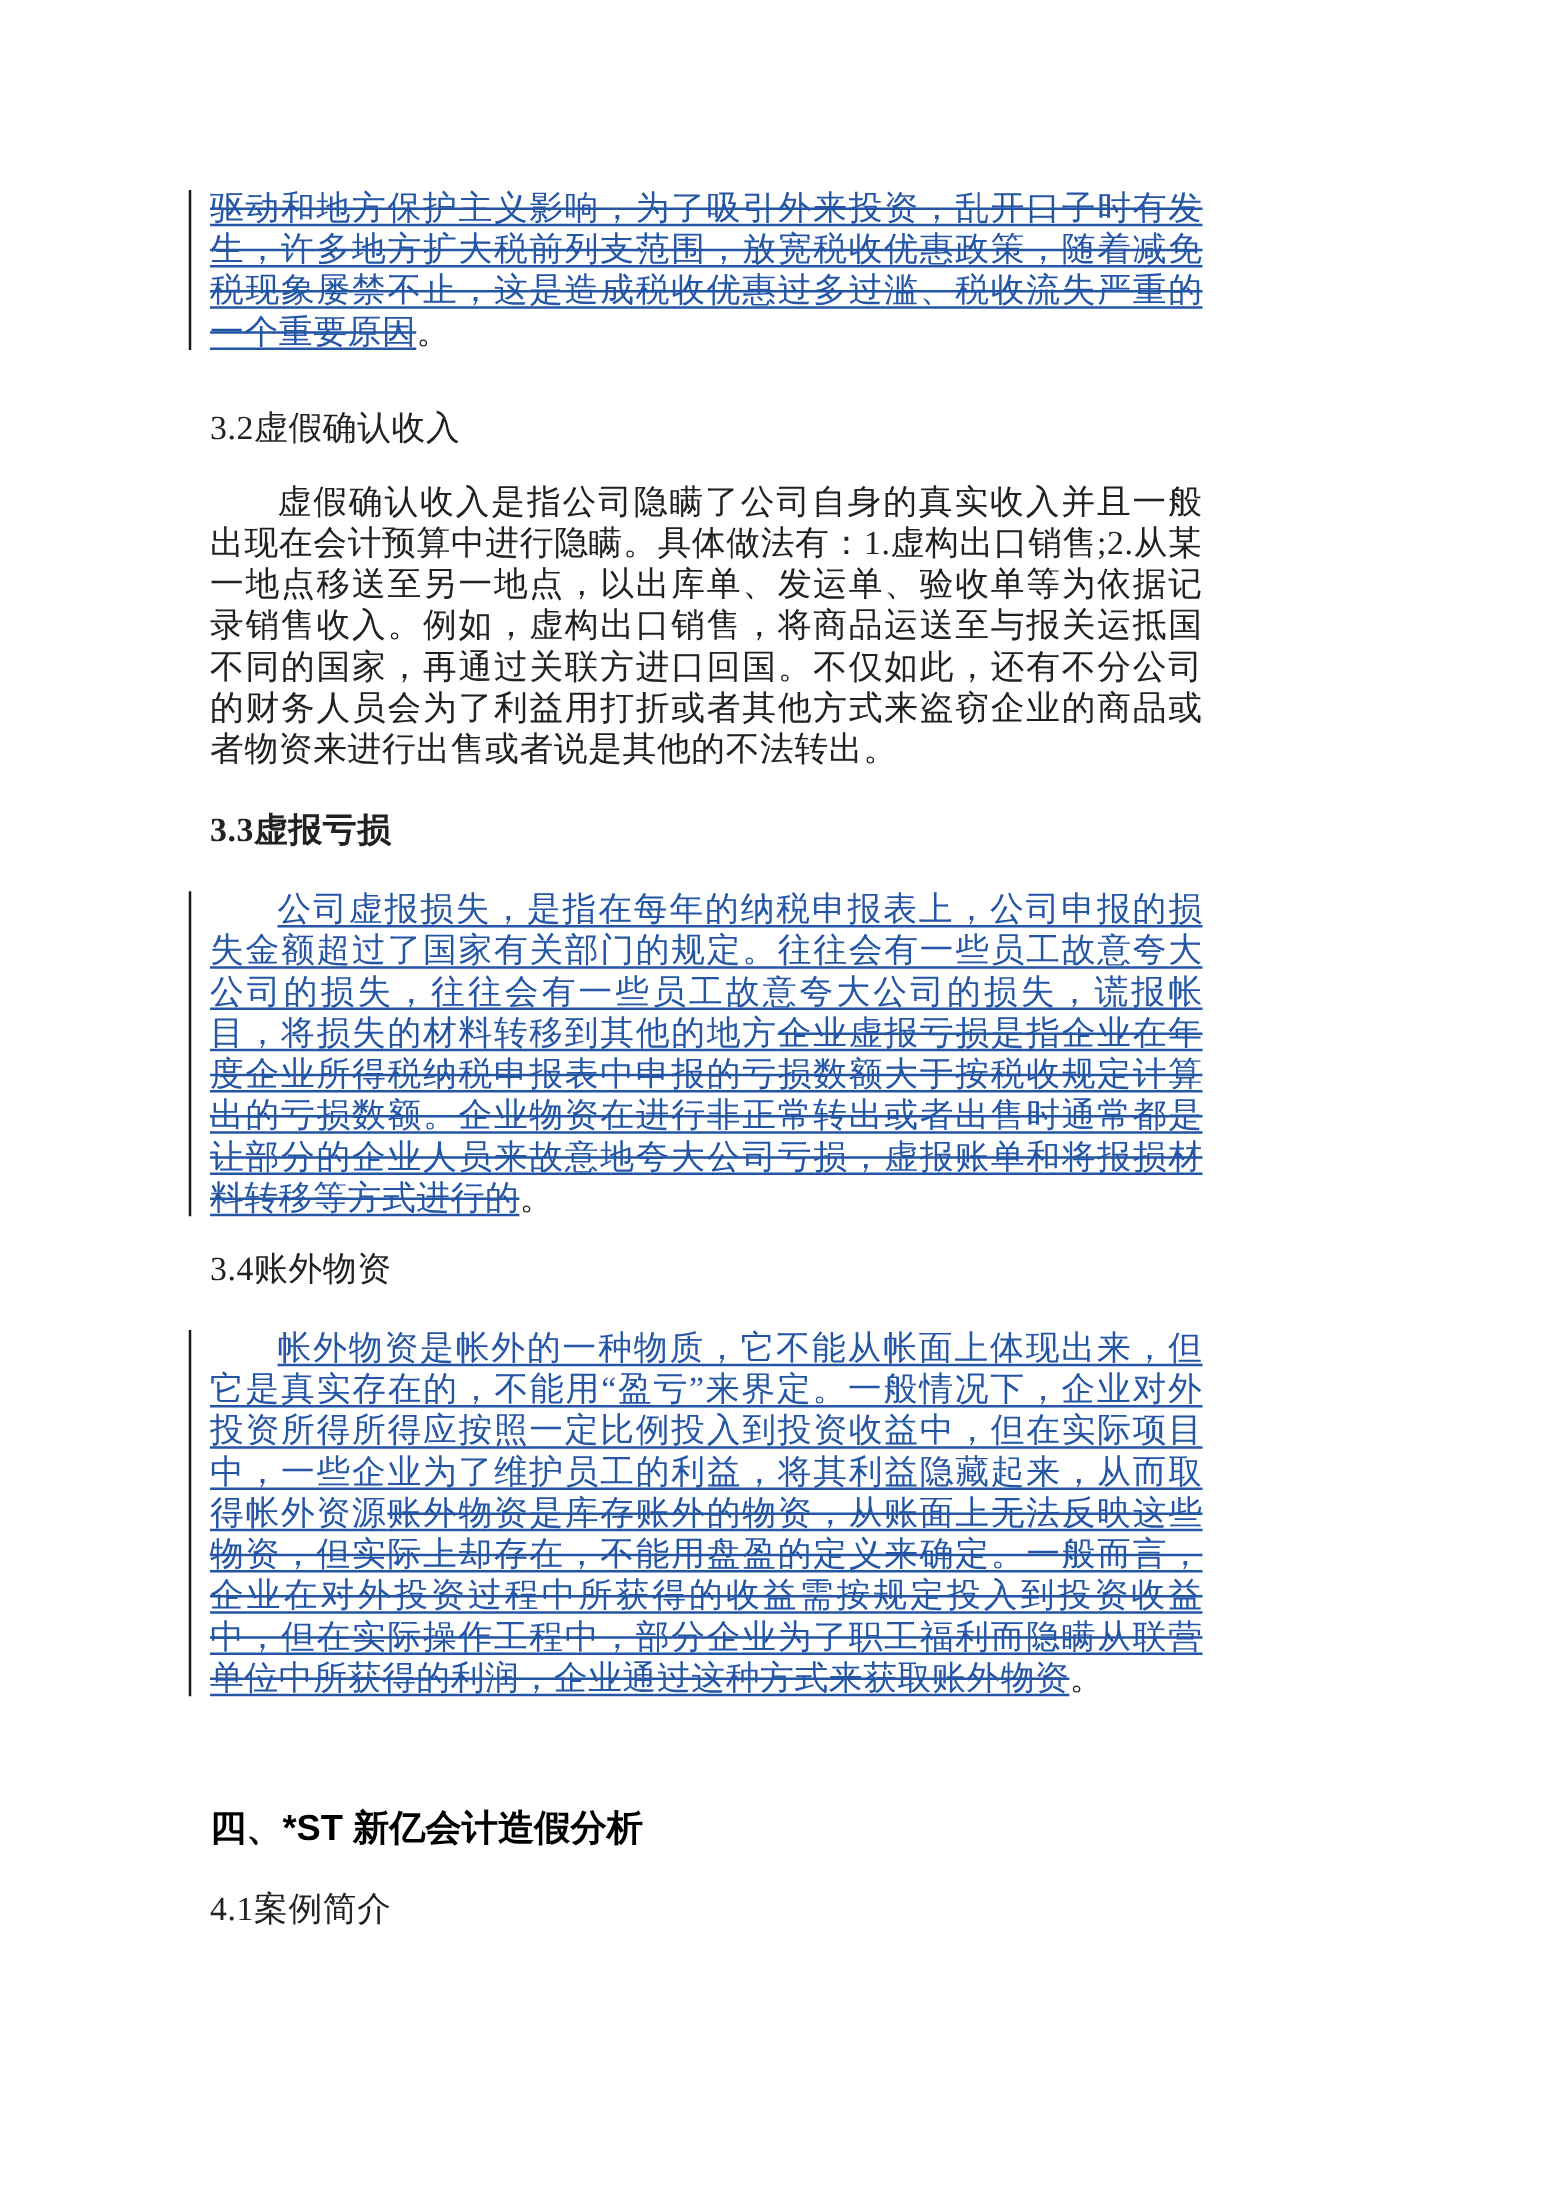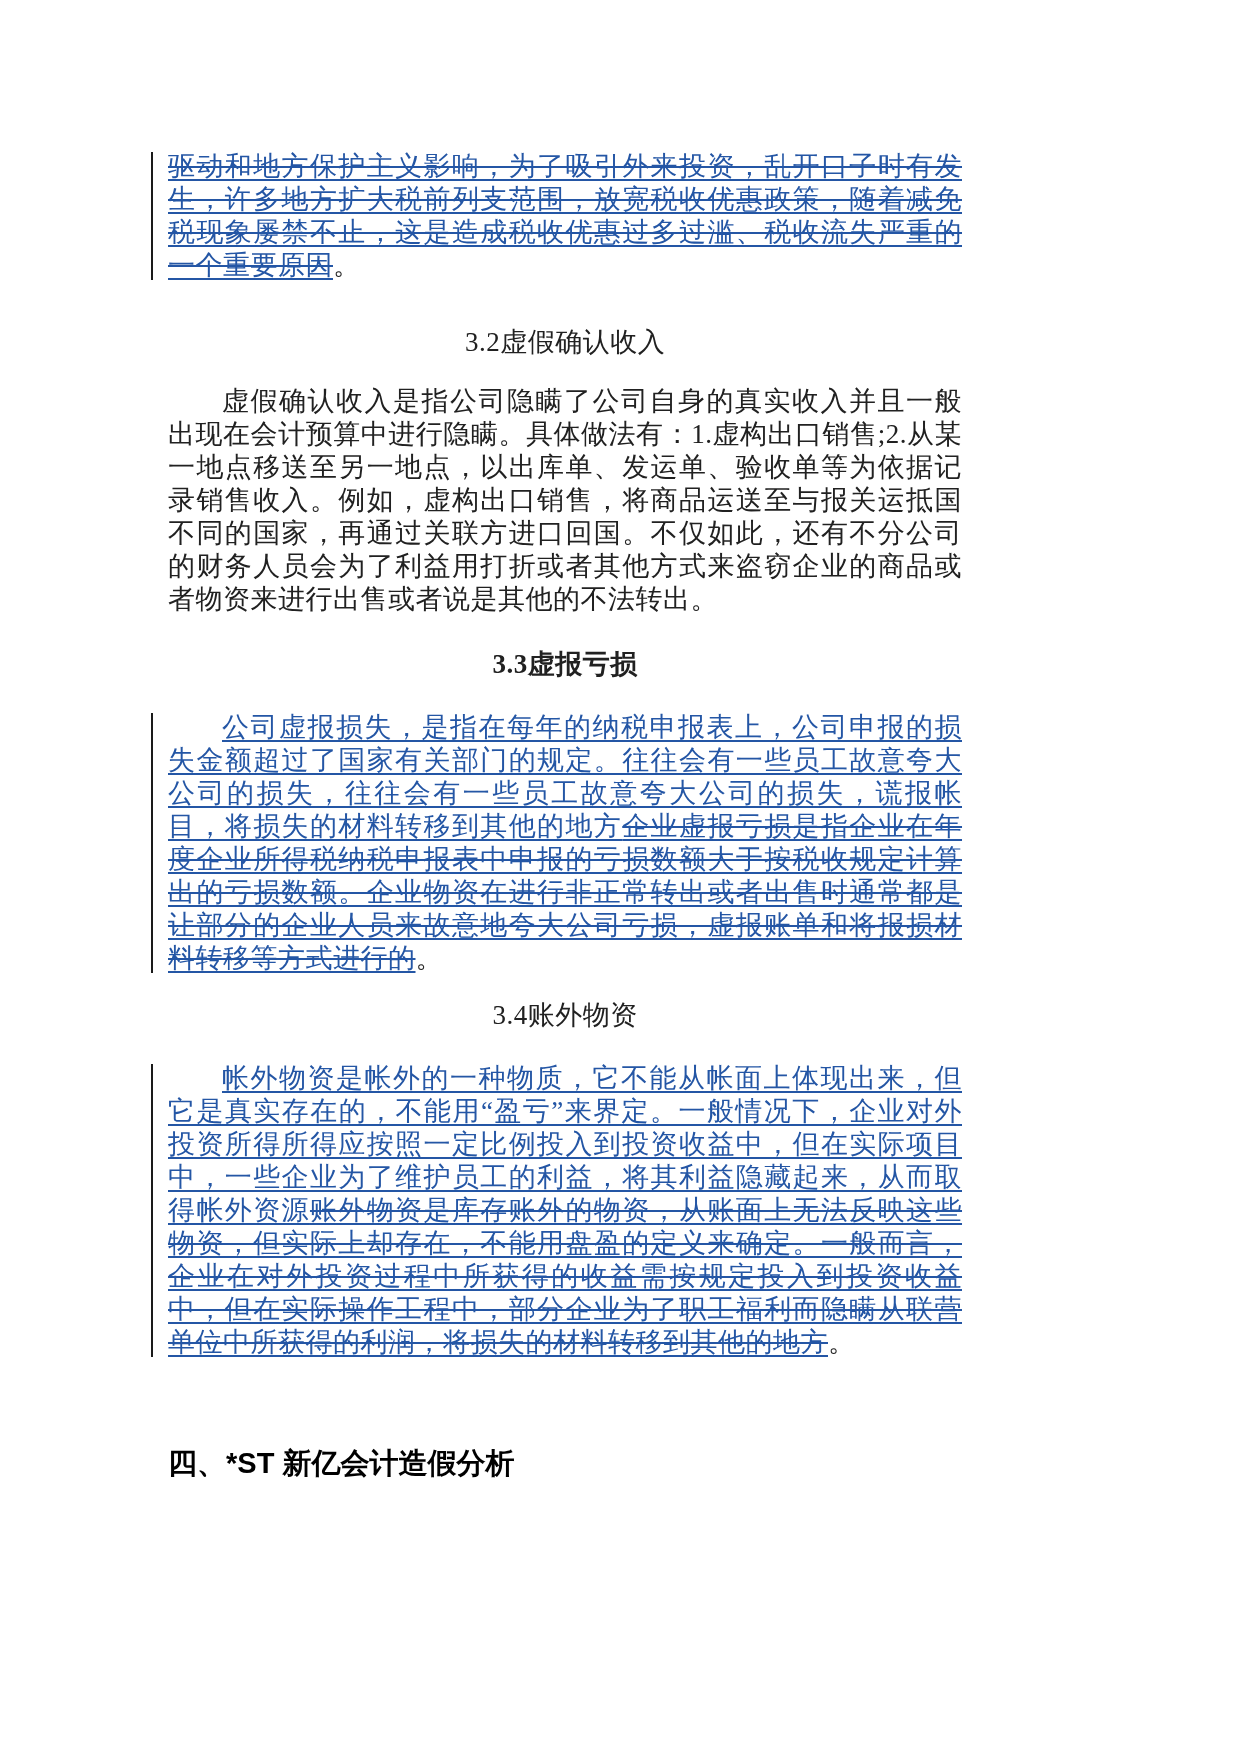--- a/index.html
+++ b/index.html
@@ -29,21 +29,21 @@
     letter-spacing: 0.5px;
     color: #212121;
     margin: 0;
     font-weight: normal;
     text-align: justify;
     position: relative;
   }
   .para { text-indent: 2em; }
   .para.no-indent { text-indent: 0; }
 
-  .heading { text-align: center; }
+  .heading { text-align: left; }
 
   .heading-bold {
     font-family: "Liberation Sans", "DejaVu Sans", sans-serif;
     font-size: 29px;
     line-height: 40px;
     font-weight: bold;
     color: #000000;
     margin: 0;
     text-align: left;
     position: relative;
@@ -118,20 +118,21 @@
 
   <h3 class="heading b3">3.3虚报亏损</h3>
 
   <p class="para b4">
     <span class="change-bar"></span><span class="run ins-blue">公司虚报损失，是指在每年的纳税申报表上，公司申报的损失金额超过了国家有关部门的规定。往往会有一些员工故意夸大公司的损失，往往会有一些员工故意夸大公司的损失，谎报帐目，将损失的材料转移到其他的地方</span><span class="run del-blue">企业虚报亏损是指企业在年度企业所得税纳税申报表中申报的亏损数额大于按税收规定计算出的亏损数额。企业物资在进行非正常转出或者出售时通常都是让部分的企业人员来故意地夸大公司亏损，虚报账单和将报损材料转移等方式进行的</span><span class="run">。</span>
   </p>
 
   <h3 class="heading b5">3.4账外物资</h3>
 
   <p class="para b6">
-    <span class="change-bar"></span><span class="run ins-blue">帐外物资是帐外的一种物质，它不能从帐面上体现出来，但它是真实存在的，不能用“盈亏”来界定。一般情况下，企业对外投资所得所得应按照一定比例投入到投资收益中，但在实际项目中，一些企业为了维护员工的利益，将其利益隐藏起来，从而取得帐外资源</span><span class="run del-blue">账外物资是库存账外的物资，从账面上无法反映这些物资，但实际上却存在，不能用盘盈的定义来确定。一般而言，企业在对外投资过程中所获得的收益需按规定投入到投资收益中，但在实际操作工程中，部分企业为了职工福利而隐瞒从联营单位中所获得的利润，将损失的材料转移到其他的地方</span><span class="run">。</span>
+    <span class="change-bar"></span><span class="run ins-blue">帐外物资是帐外的一种物质，它不能从帐面上体现出来，但它是真实存在的，不能用“盈亏”来界定。一般情况下，企业对外投资所得所得应按照一定比例投入到投资收益中，但在实际项目中，一些企业为了维护员工的利益，将其利益隐藏起来，从而取得帐外资源</span><span class="run del-blue">账外物资是库存账外的物资，从账面上无法反映这些物资，但实际上却存在，不能用盘盈的定义来确定。一般而言，企业在对外投资过程中所获得的收益需按规定投入到投资收益中，但在实际操作工程中，部分企业为了职工福利而隐瞒从联营单位中所获得的利润，企业通过这种方式来获取账外物资</span><span class="run">。</span>
   </p>
 
   <h2 class="heading-bold b7">四、*ST 新亿会计造假分析</h2>
 
 
+  <h3 class="heading b9">4.1案例简介</h3>
 
 </div>
 
 </body></html>

